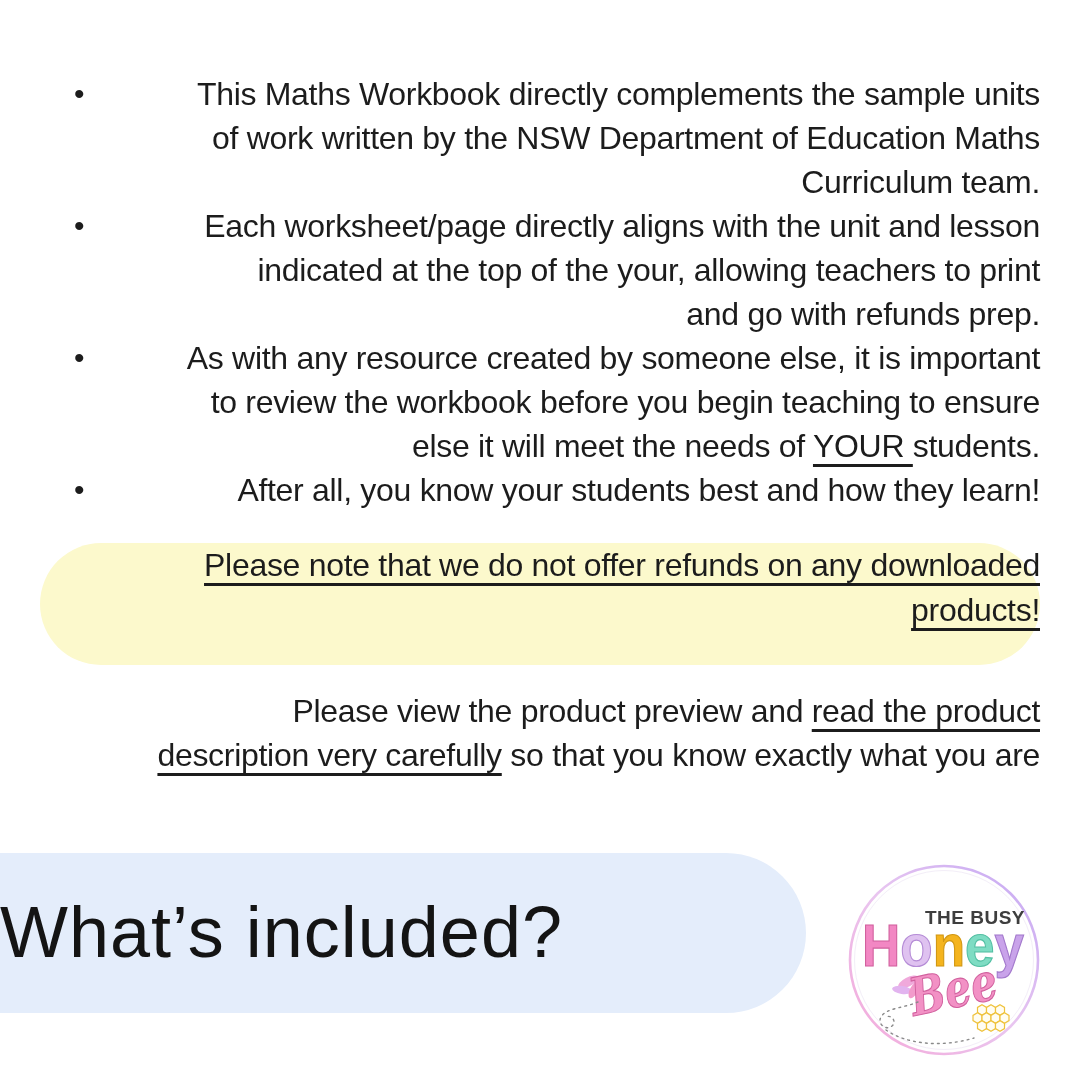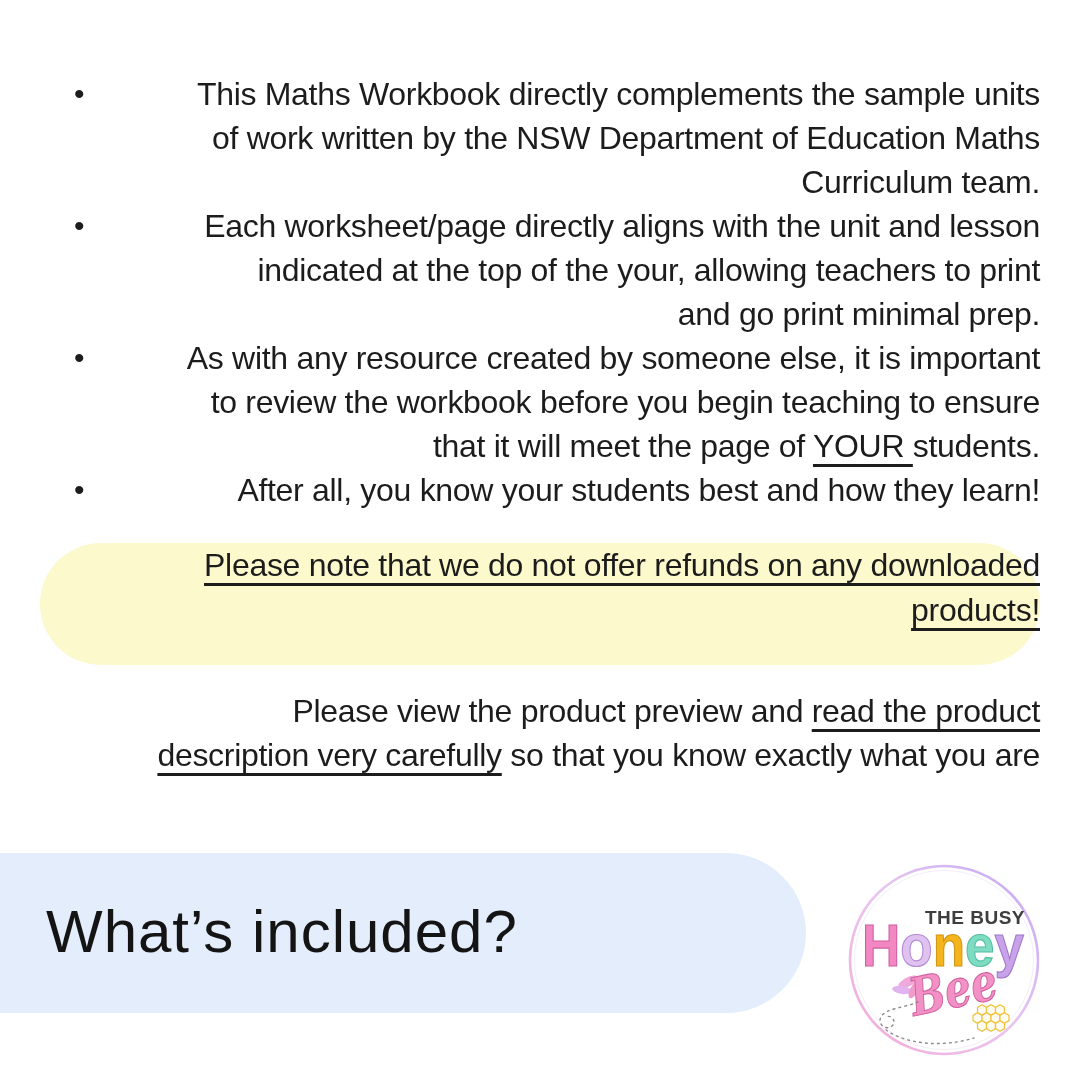--- a/index.html
+++ b/index.html
@@ -62,23 +62,22 @@
 
   
   .footer-band {
     position: absolute;
     left: 0; top: 853px;
     width: 806px; height: 160px;
     background: #e4edfb;
     border-radius: 0 80px 80px 0;
   }
   .footer-heading {
-    font-size: 60px;
+    font-size: 72px;
     line-height: 158px;
-    padding-left: 46px;
     letter-spacing: 1px;
     white-space: nowrap;
     color: #141414;
   }
 
   
   .logo-wrap {
     position: absolute;
     left: 846px; top: 862px;
     width: 196px; height: 196px;
@@ -96,28 +95,28 @@
       <span class="bullet-dot">•</span>
       <div class="line">This Maths Workbook directly complements the sample units</div>
       <div class="line">of work written by the NSW Department of Education Maths</div>
       <div class="line">Curriculum team.</div>
     </div>
 
     <div class="bullet-item">
       <span class="bullet-dot">•</span>
       <div class="line">Each worksheet/page directly aligns with the unit and lesson</div>
       <div class="line">indicated at the top of the your, allowing teachers to print</div>
-      <div class="line">and go print minimal prep.</div>
+      <div class="line">and go with refunds prep.</div>
     </div>
 
     <div class="bullet-item">
       <span class="bullet-dot">•</span>
       <div class="line">As with any resource created by someone else, it is important</div>
       <div class="line">to review the workbook before you begin teaching to ensure</div>
-      <div class="line"><span>that it will meet the page of </span><span class="u">YOUR </span><span>students.</span></div>
+      <div class="line"><span>else it will meet the needs of </span><span class="u">YOUR </span><span>students.</span></div>
     </div>
 
     <div class="bullet-item">
       <span class="bullet-dot">•</span>
       <div class="line">After all, you know your students best and how they learn!</div>
     </div>
 
   </div>
 
   <div class="notice">

